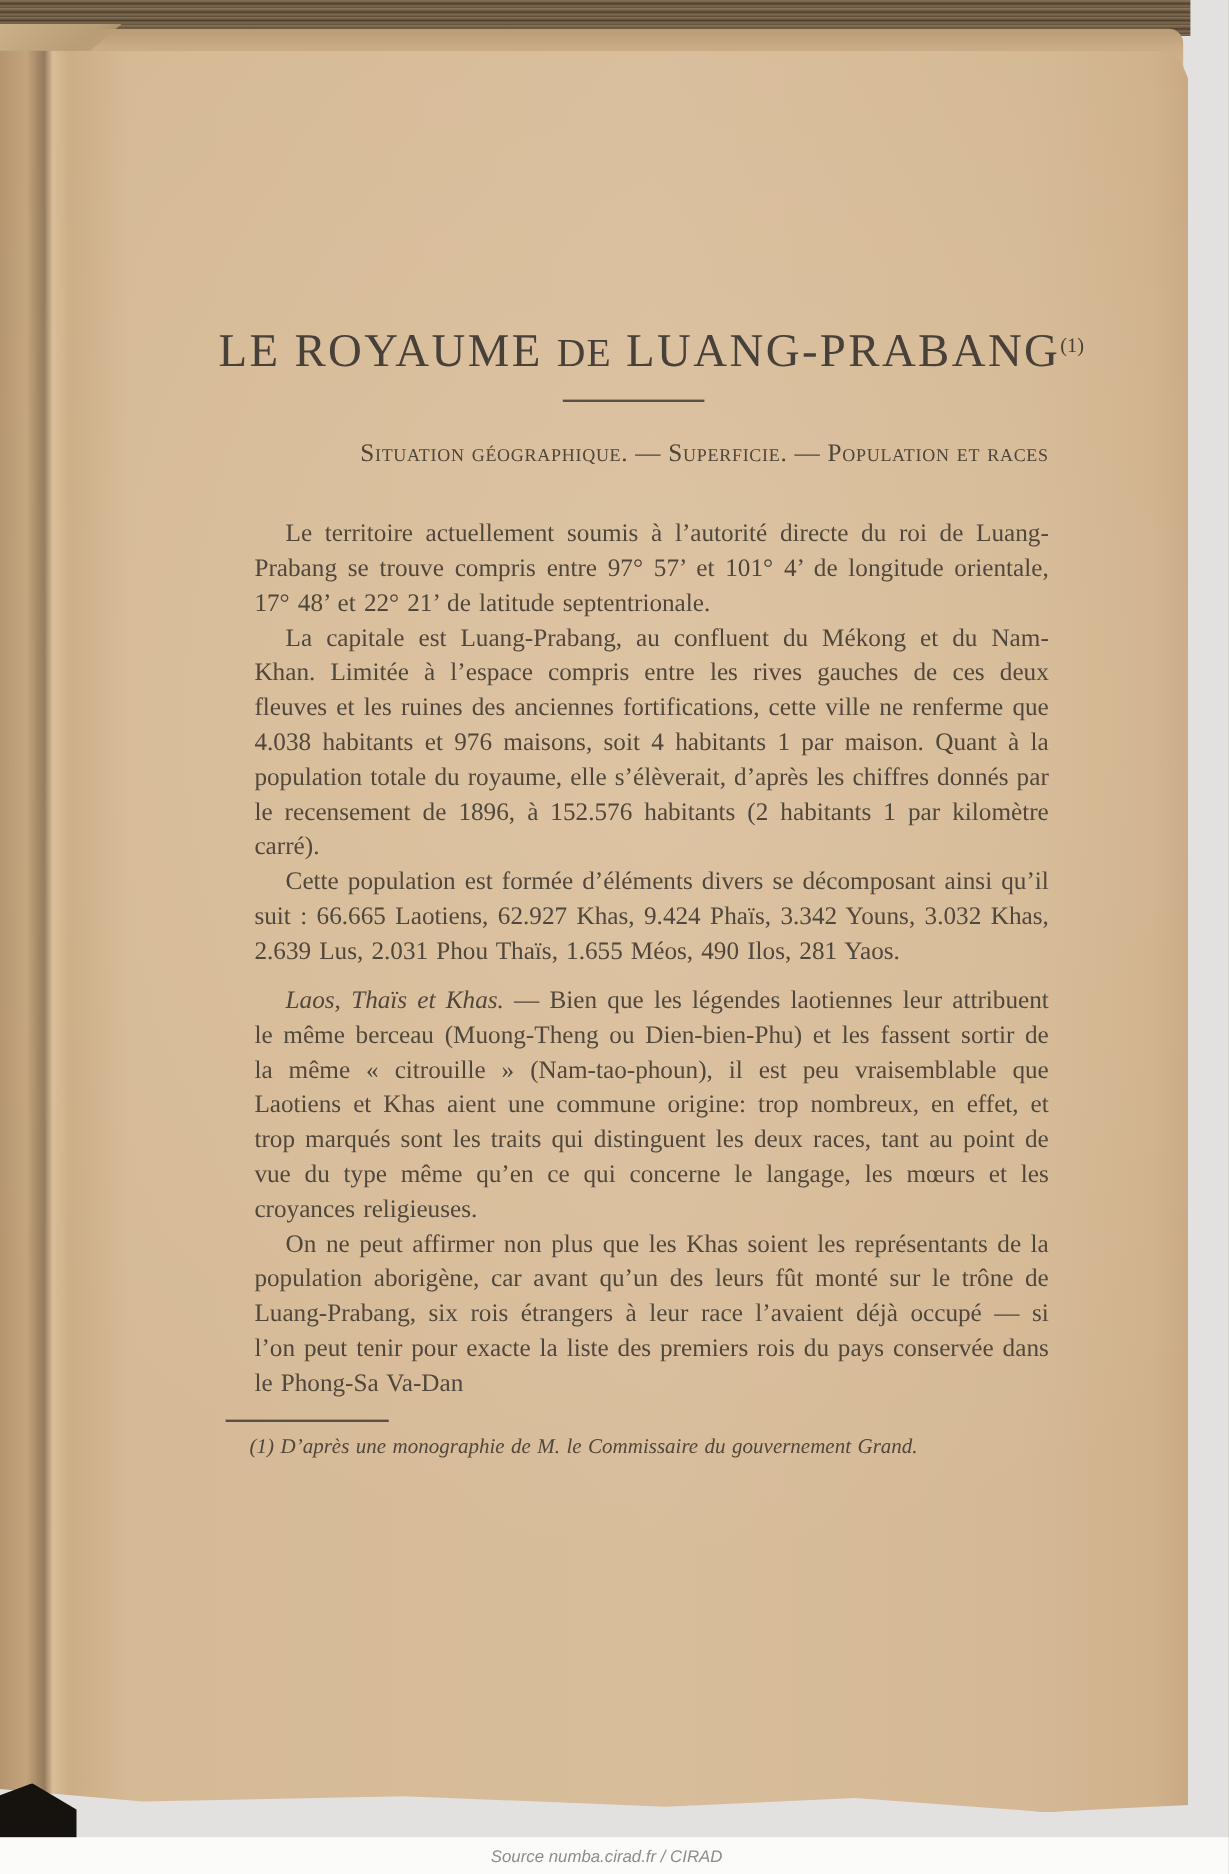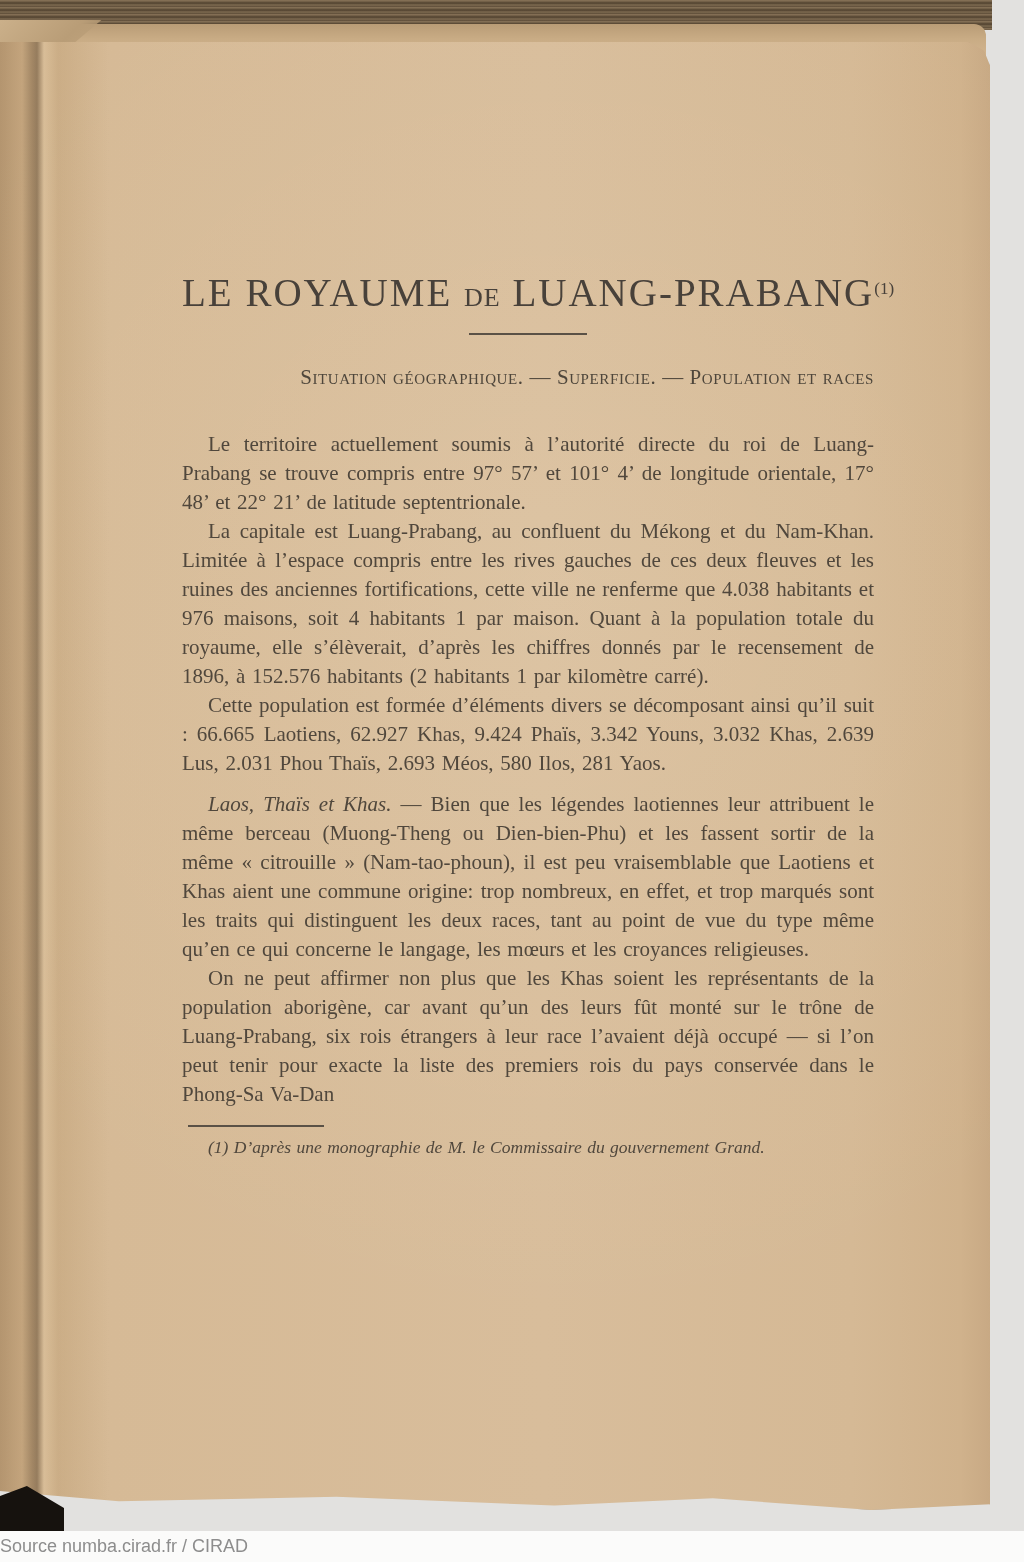--- a/index.html
+++ b/index.html
@@ -46,46 +46,46 @@
       rgba(213,185,150,0) 100%);
   }
   .cover-black {
     position:absolute; left:0; top:1486px; width:64px; height:46px;
     background:#16120e;
     clip-path:polygon(0 22%, 42% 0, 100% 48%, 100% 100%, 0 100%);
   }
   .source-bar {
     position:absolute; left:0; bottom:0; width:1024px; height:31px;
     background:#fbfbfa;
-    display:flex; align-items:center; justify-content:flex-start;
+    display:flex; align-items:center; justify-content:center;
     padding-right:13px; box-sizing:border-box;
-    font-family:"Liberation Sans", sans-serif; font-size:18px; color:#8d8d8d;
+    font-family:"Liberation Sans", sans-serif; font-size:14px; color:#8d8d8d;font-style:italic;
   }
 
   
   .content {
     position:absolute; left:182px; top:228px; width:692px;
     color:#50473c;
   }
   .doc-title {
     margin:0; font-weight:normal; text-align:center; white-space:nowrap;
     font-size:39px; line-height:1.2; letter-spacing:2px; color:#48413a;
   }
-  .title-de { font-size:26px; letter-spacing:1px; }
+  .title-de { font-size:33px; letter-spacing:1px; }
   .title-sup { font-size:17px; vertical-align:12px; letter-spacing:0; }
   .title-rule {
     width:118px; margin:16px auto 0 auto;
     border:0; border-top:2.5px solid #5a5146; height:0;
   }
   .subtitle {
     margin:30px 0 0 0; text-align:right; white-space:nowrap;
     font-variant:small-caps; font-size:21px; letter-spacing:0.6px;
     color:#4e463b;
   }
-  .body-paragraphs { margin-top:40px; }
+  .body-paragraphs { margin-top:40px;margin-left:30px; }
   .para {
     margin:0; font-size:21px; line-height:29px;
     text-align:justify; text-indent:26px; word-spacing:1.5px;
   }
   .para.section-start { margin-top:12px; }
   .para em { }
   .footnote-rule {
     width:136px; margin:16px 0 0 6px; border:0;
     border-top:2px solid #5a5146; height:0;
   }
@@ -109,21 +109,21 @@
     <div class="content">
       <h1 class="doc-title"><span>LE ROYAUME</span> <span class="title-de">DE</span> <span>LUANG-PRABANG</span><span class="title-sup">(1)</span></h1>
 
       <hr class="title-rule">
 
       <p class="subtitle">Situation géographique. — Superficie. — Population et races</p>
 
       <div class="body-paragraphs">
           <p class="para">Le territoire actuellement soumis à l’autorité directe du roi de Luang-Prabang se trouve compris entre 97° 57’ et 101° 4’ de longitude orientale, 17° 48’ et 22° 21’ de latitude septentrionale.</p>
           <p class="para">La capitale est Luang-Prabang, au confluent du Mékong et du Nam-Khan. Limitée à l’espace compris entre les rives gauches de ces deux fleuves et les ruines des anciennes fortifications, cette ville ne renferme que 4.038 habitants et 976 maisons, soit 4 habitants 1 par maison. Quant à la population totale du royaume, elle s’élèverait, d’après les chiffres donnés par le recensement de 1896, à 152.576 habitants (2 habitants 1 par kilomètre carré).</p>
-          <p class="para">Cette population est formée d’éléments divers se décomposant ainsi qu’il suit : 66.665 Laotiens, 62.927 Khas, 9.424 Phaïs, 3.342 Youns, 3.032 Khas, 2.639 Lus, 2.031 Phou Thaïs, 2.693 Méos, 580 Ilos, 281 Yaos.</p>
+          <p class="para">Cette population est formée d’éléments divers se décomposant ainsi qu’il suit : 66.665 Laotiens, 62.927 Khas, 9.424 Phaïs, 3.342 Youns, 3.032 Khas, 2.639 Lus, 2.031 Phou Thaïs, 1.655 Méos, 490 Ilos, 281 Yaos.</p>
           <p class="para section-start"><em>Laos, Thaïs et Khas.</em> — Bien que les légendes laotiennes leur attribuent le même berceau (Muong-Theng ou Dien-bien-Phu) et les fassent sortir de la même « citrouille » (Nam-tao-phoun), il est peu vraisemblable que Laotiens et Khas aient une commune origine: trop nombreux, en effet, et trop marqués sont les traits qui distinguent les deux races, tant au point de vue du type même qu’en ce qui concerne le langage, les mœurs et les croyances religieuses.</p>
           <p class="para">On ne peut affirmer non plus que les Khas soient les représentants de la population aborigène, car avant qu’un des leurs fût monté sur le trône de Luang-Prabang, six rois étrangers à leur race l’avaient déjà occupé — si l’on peut tenir pour exacte la liste des premiers rois du pays conservée dans le Phong-Sa Va-Dan</p>
         </div>
 
       <hr class="footnote-rule">
       <p class="footnote">(1) D’après une monographie de M. le Commissaire du gouvernement Grand.</p>
     </div>
   </div>
 
   <div class="cover-black"></div>

